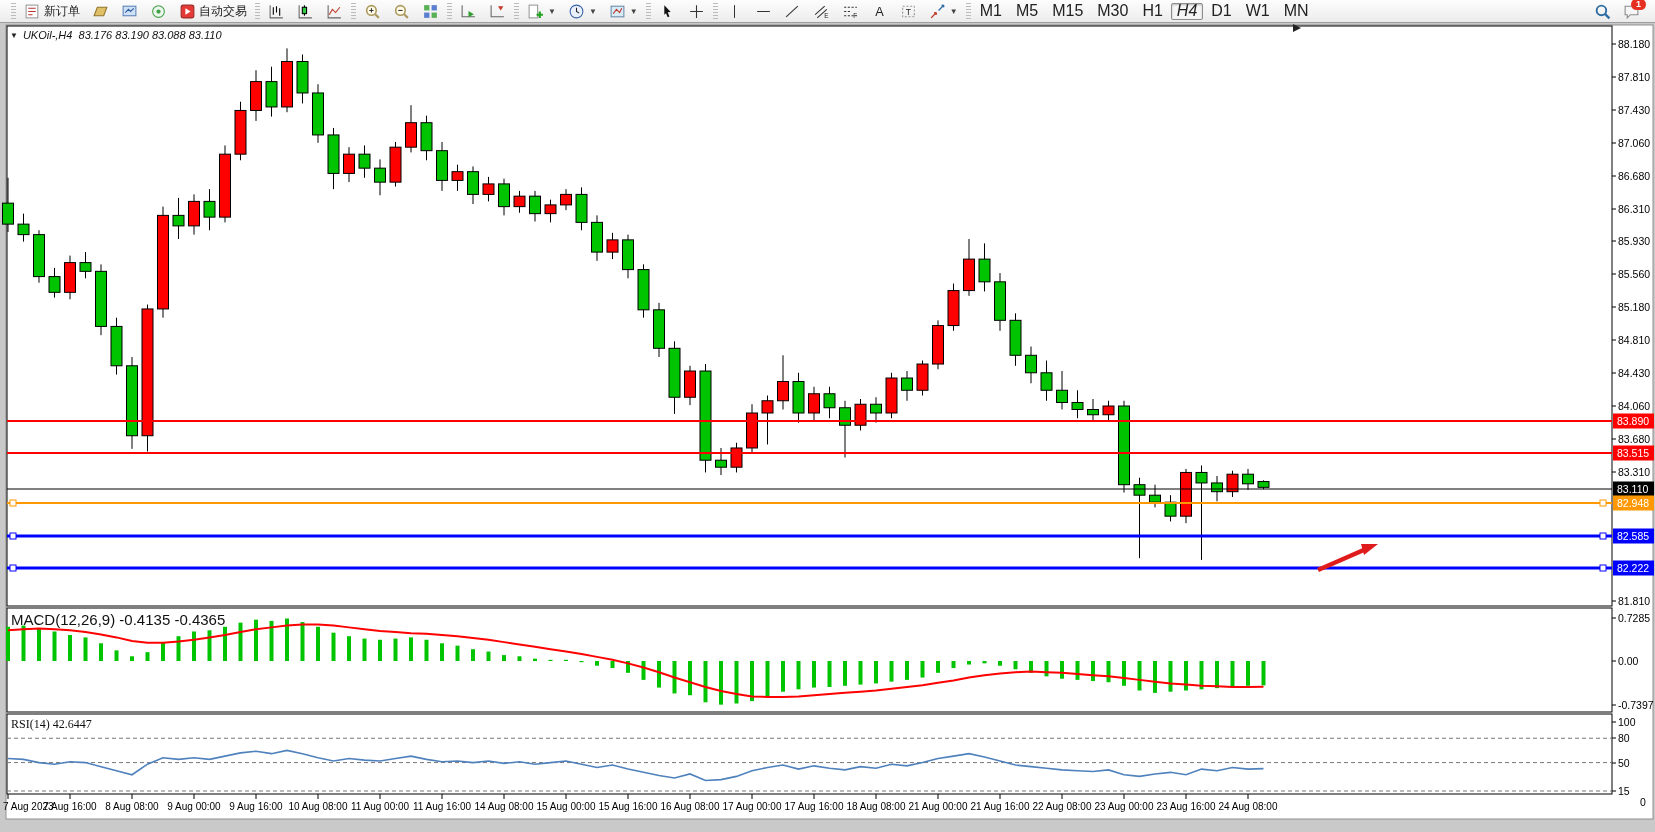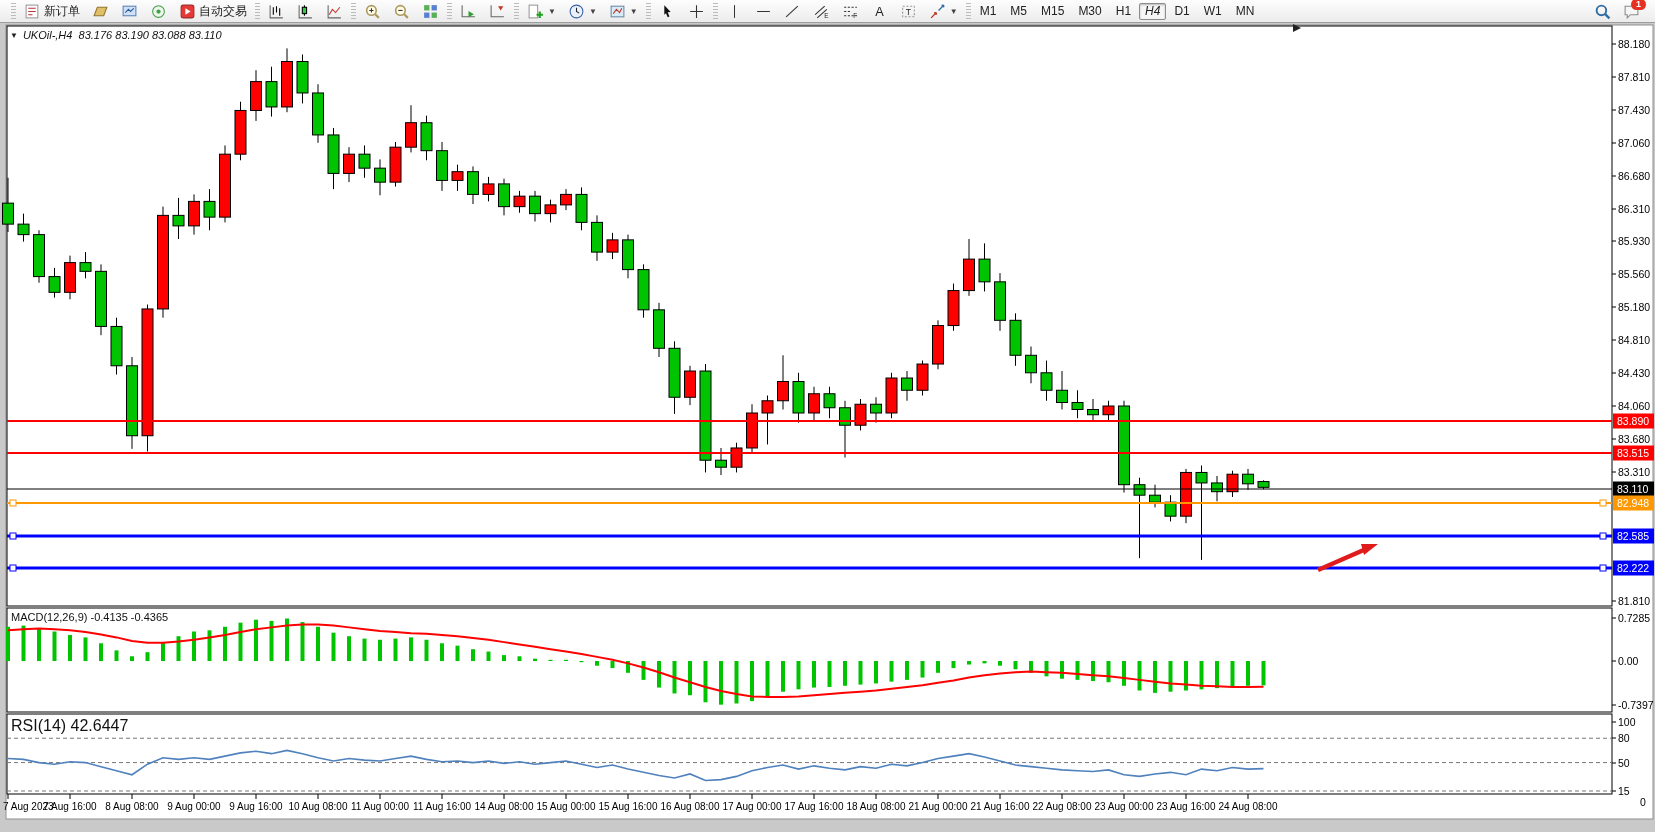--- a/index.html
+++ b/index.html
@@ -9,31 +9,31 @@
     background:linear-gradient(#fdfdfd,#ececec);border-bottom:1px solid #9d9d9d;
     display:flex;align-items:center;padding:0 9px;box-sizing:border-box;z-index:5;}
   .grip{width:5px;height:16px;margin:0 2px;
     background:repeating-linear-gradient(#bbb 0 1px,transparent 1px 3px);flex:none;}
   .tgroup{display:flex;align-items:center;flex:none;}
   .tbtn{display:flex;align-items:center;gap:3px;padding:1px 4px;margin:0 1px;border:1px solid transparent;
     border-radius:2px;font-size:12px;color:#222;cursor:default;flex:none;height:17px;box-sizing:border-box;}
   .tbtn.active{border:1px solid #8d8d8d;background:#f6f6f6;box-shadow:inset 0 1px 2px rgba(0,0,0,.25);font-style:italic;}
   .tbtn svg{display:block;}
   .caret{font-size:8px;color:#444;margin-left:1px;}
-  .tf{font-size:12px;padding:1px 5px;}
+  .tf{font-size:16px;padding:1px 5px;}
   #toolbar-right{margin-left:auto;display:flex;align-items:center;}
   .badge{position:absolute;top:-4px;right:-6px;background:#e53022;color:#fff;font-size:9px;line-height:11px;
     min-width:11px;height:11px;border-radius:6px;text-align:center;padding:0 2px;font-weight:bold;}
   .relwrap{position:relative;}
   
   .ovl{position:absolute;z-index:4;font-size:11px;color:#111;white-space:nowrap;}
   #chart-title{left:10px;top:29px;font-style:italic;}
   #chart-title .tri{font-size:8px;vertical-align:1px;margin-right:5px;color:#222;}
-  #macd-label{left:11px;top:611px;font-size:11px;}
-  #rsi-label{left:11px;top:717px;font-size:16px;}
+  #macd-label{left:11px;top:611px;font-size:15px;}
+  #rsi-label{left:11px;top:717px;font-size:12px;font-family:Liberation Serif, serif;}
   svg text{font-family:"Liberation Sans",sans-serif;}
 </style>
 </head>
 <body>
 
 <div id="app">
   <div id="toolbar">
       <div class="grip"></div>
       <div class="tgroup">
         <div class="tbtn">

